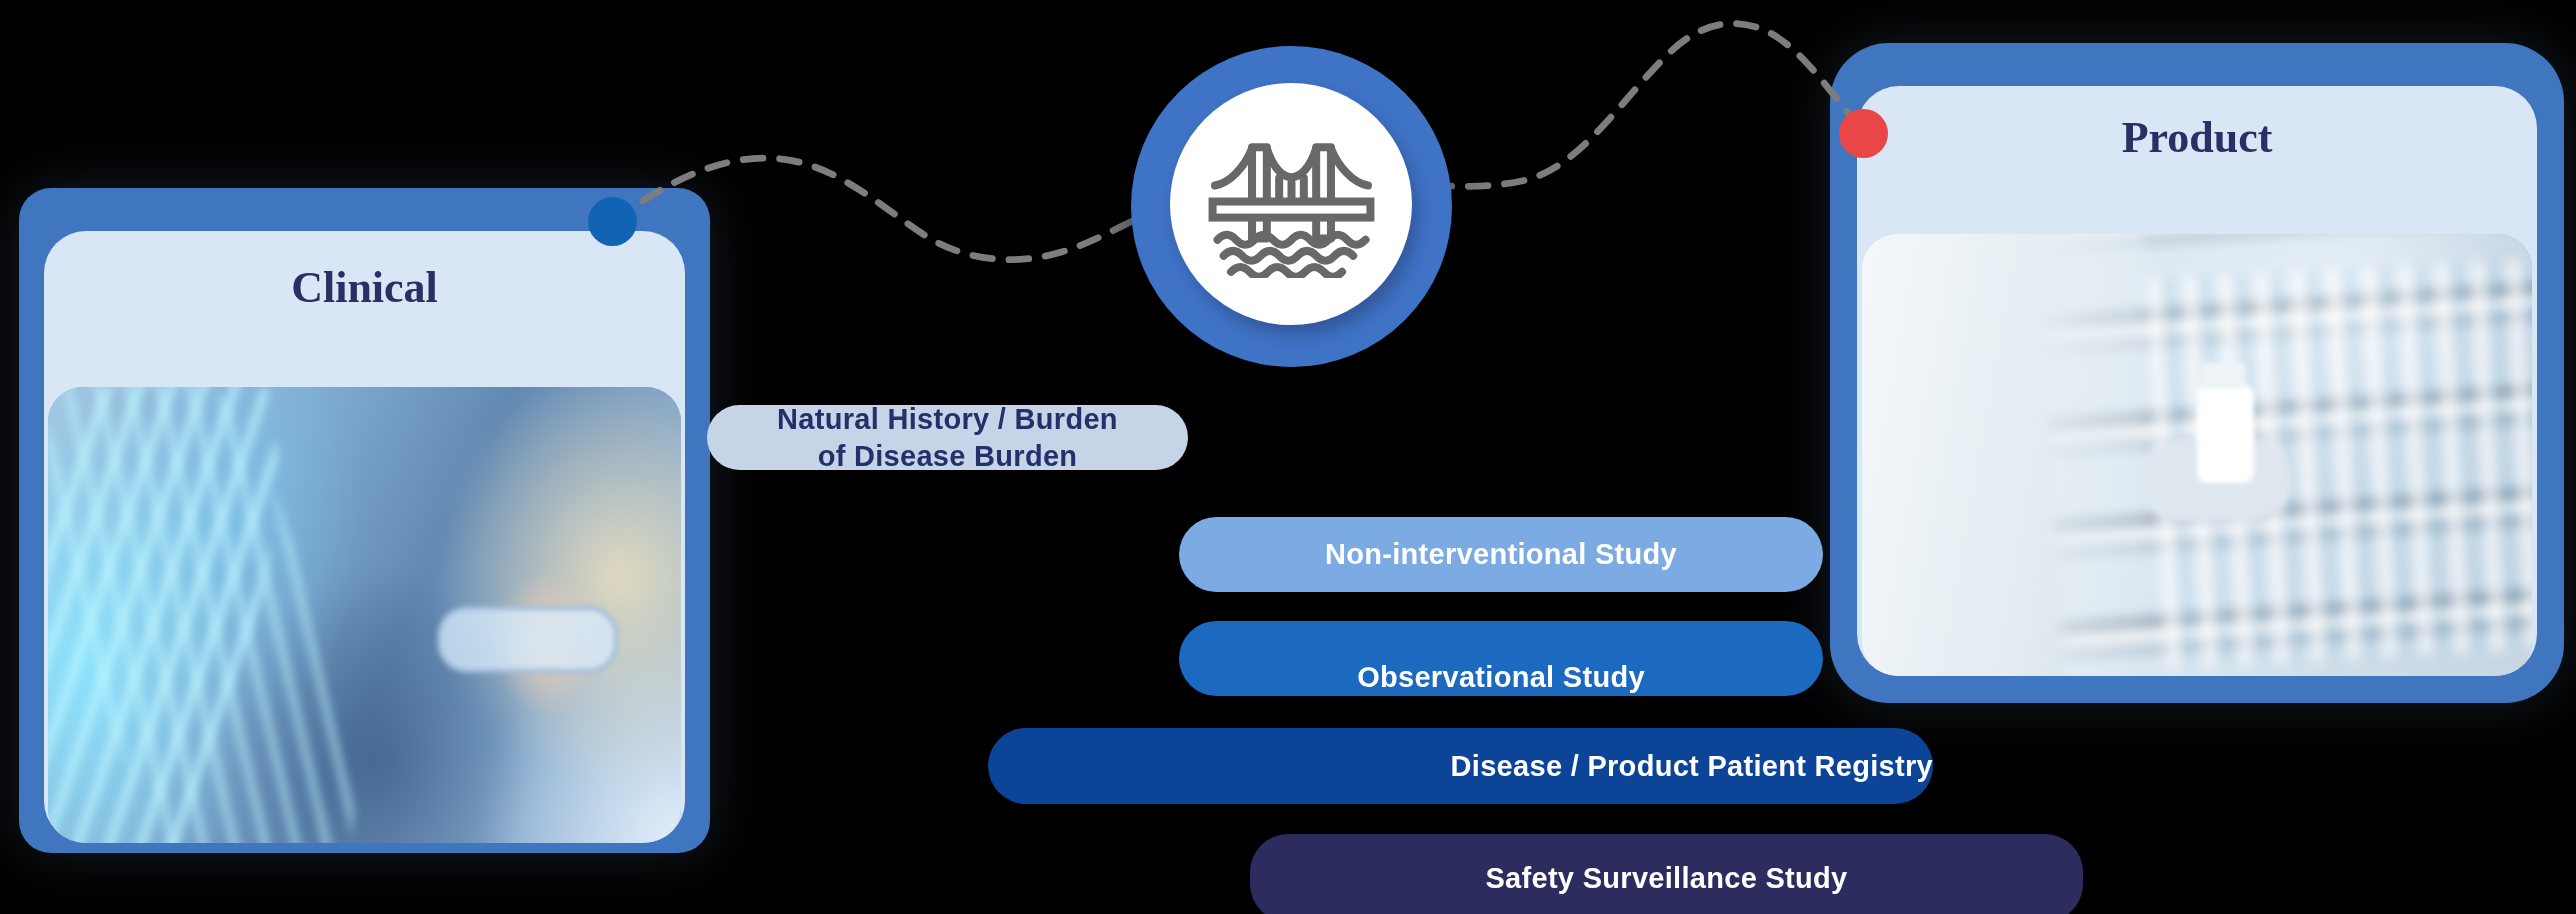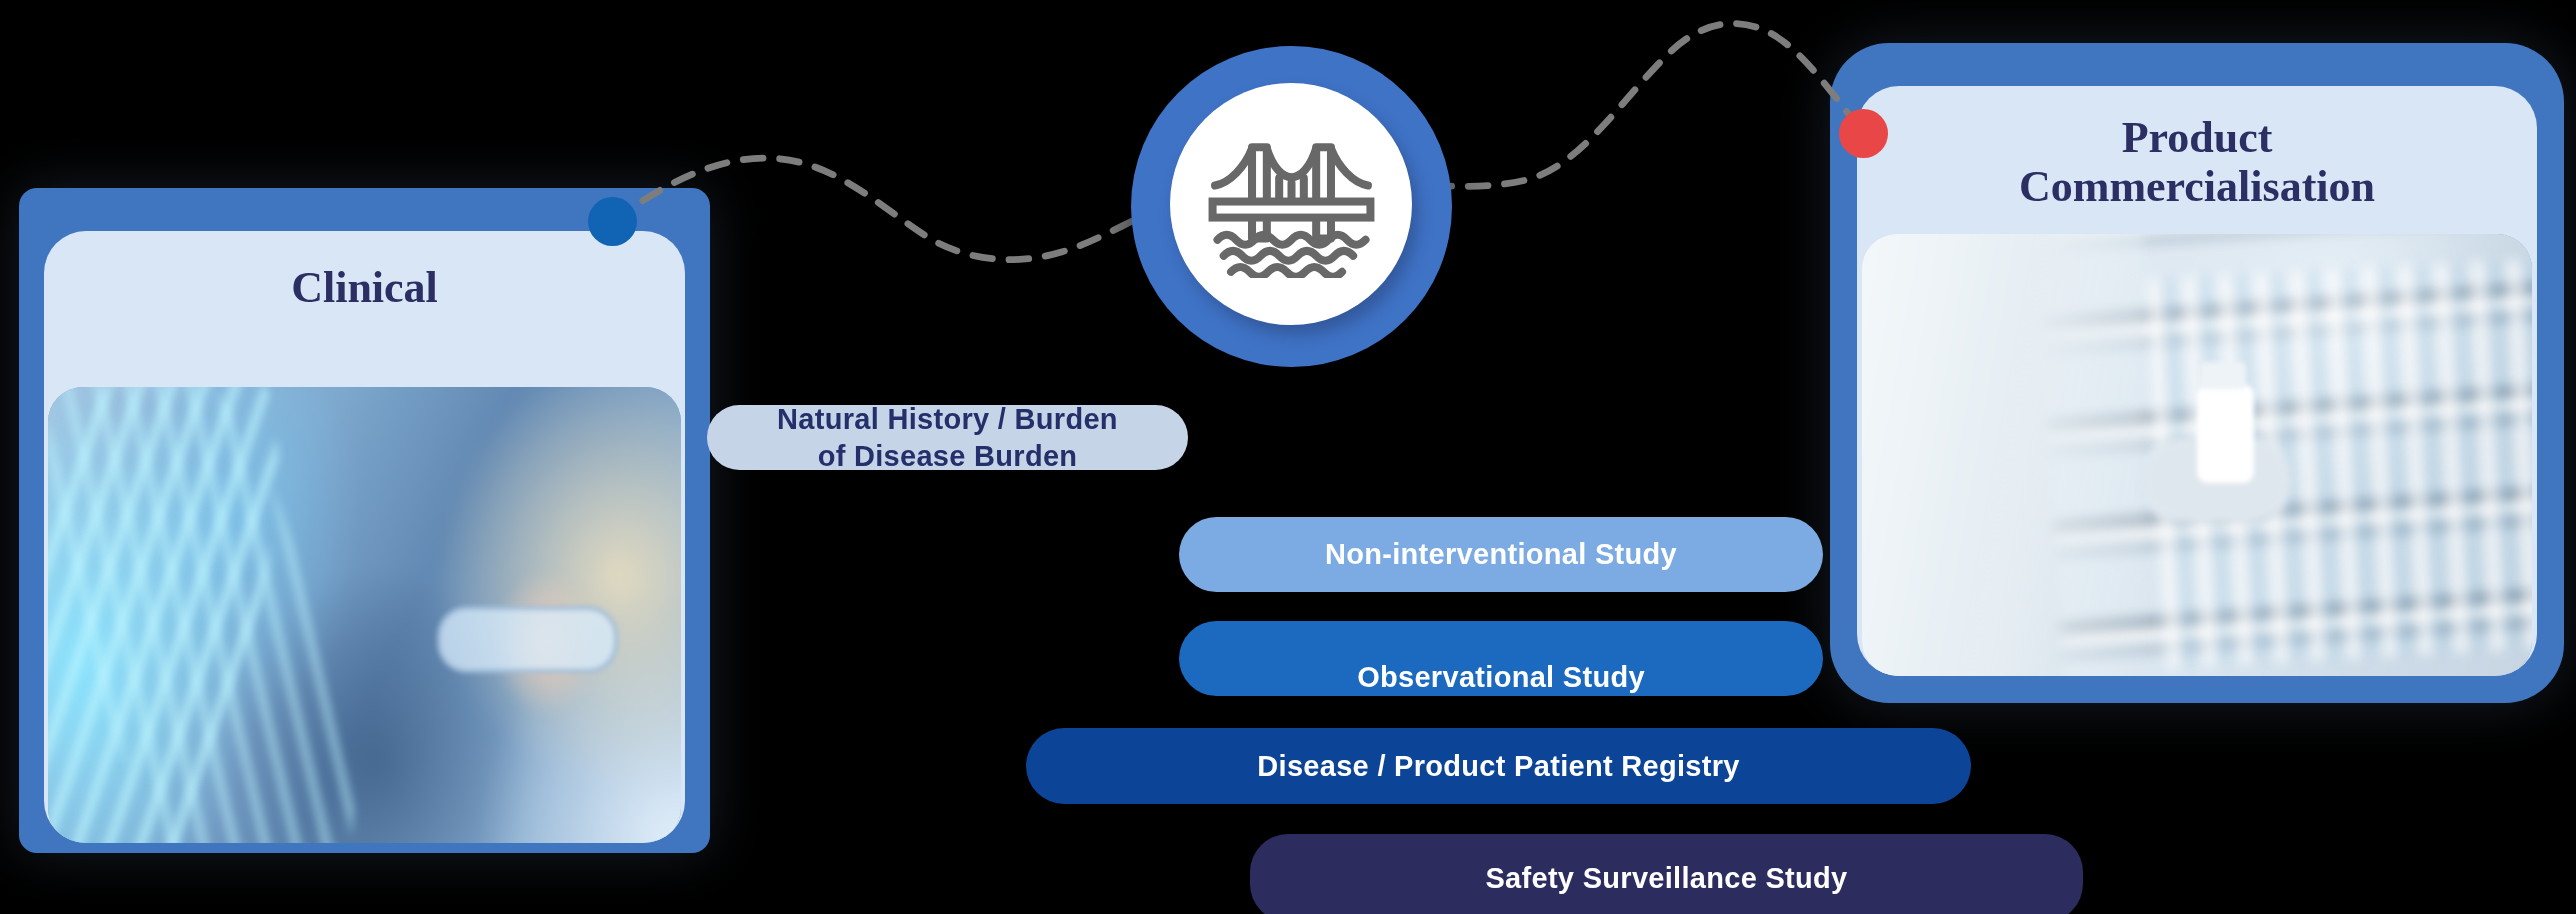--- a/index.html
+++ b/index.html
@@ -2,21 +2,21 @@
 <html style="font-size:10px"><head>
 <meta charset="utf-8">
 <style>
   html,body{margin:0;padding:0;background:#000;}
   #canvas{position:relative;width:2576px;height:915px;background:#000;overflow:hidden;
           font-family:"Liberation Sans",sans-serif;}
 
   
   .card{position:absolute;background:#4076c0;box-sizing:border-box;z-index:2;
         box-shadow:0 0 56px rgba(120,160,210,.18), 0 15.4px 43px rgba(0,0,0,.55);}
-  .card.left{left:19px;top:188px;width:691px;height:665px;border-radius:18px;padding:25px 25px 28px 25px;}
+  .card.left{left:19px;top:188px;width:691px;height:665px;border-radius:32px;padding:25px 25px 28px 25px;}
   .card.right{left:1830px;top:43px;width:734px;height:660px;border-radius:59px;padding:25px 27px 45px 27px;}
   .card-inner{position:relative;width:100%;height:100%;background:#d8e6f6;border-radius:42px;overflow:hidden;margin-top:18px;}
   .card-title{position:absolute;left:0;right:0;margin:0;text-align:center;color:#2b2f63;
               font-family:"Liberation Serif",serif;font-weight:700;font-size:44px;line-height:49px;}
   .card.left  .card-title{top:32px;}
   .card.right .card-title{top:27px;}
 
   
   .photo{position:absolute;overflow:hidden;border-radius:35px;z-index:1;}
   .card.left  .photo{left:3.7px;right:3.7px;top:156px;bottom:0;background:#7ba3c6;}
@@ -72,21 +72,21 @@
   .hub-white svg{width:185px;height:148px;}
   .bridge-stroke{fill:none;stroke:#686868;stroke-width:13;stroke-linecap:round;stroke-linejoin:round;}
   .bridge-deck{fill:#ffffff;stroke:#686868;stroke-width:13;}
 
   
   .pill{position:absolute;z-index:3;display:flex;align-items:center;justify-content:center;
         text-align:center;font-weight:700;font-size:29px;line-height:37px;letter-spacing:0.3px;}
   .pill1{left:707px;top:405px;width:481px;height:65px;border-radius:41px;}
   .pill2{left:1179px;top:517px;width:644px;height:75px;border-radius:38px;}
   .pill3{left:1179px;top:621px;width:644px;height:75px;border-radius:38px;}
-  .pill4{left:1026px;top:728px;width:945px;height:76px;border-radius:38px;}
+  .pill4{left:988px;top:728px;width:945px;height:76px;border-radius:38px;justify-content:flex-end;}
   .pill5{left:1250px;top:834px;width:833px;height:88px;border-radius:38px;}
 </style>
 </head>
 <body>
 
 <div id="canvas">
 
   <svg id="connector-svg" width="2576" height="915" viewBox="0 0 4174 1482">
     <path d="M 993 358
              C 1060 310, 1150 252, 1250 256
@@ -133,21 +133,21 @@
 
         <path class="bridge-stroke" d="M 30 178 q 15 -16 30 0 q 15 16 30 0 q 15 -16 30 0 q 15 16 30 0 q 15 -16 30 0 q 15 16 30 0 q 15 -16 30 0 q 15 16 30 0"></path>
         <path class="bridge-stroke" d="M 40 204 q 15 -16 30 0 q 15 16 30 0 q 15 -16 30 0 q 15 16 30 0 q 15 -16 30 0 q 15 16 30 0 q 15 -16 30 0"></path>
         <path class="bridge-stroke" d="M 52 230 q 15 -16 30 0 q 15 16 30 0 q 15 -16 30 0 q 15 16 30 0 q 15 -16 30 0 q 15 16 30 0"></path>
       </svg>
     </div>
   </div>
 
   <section class="card right">
     <div class="card-inner">
-      <h2 class="card-title"><span>Product</span><br><span>Commercialisation</span></h2>
+      <h2 class="card-title"><span>Product</span><br></h2>
       <div class="photo">
         <div class="paint pharm-paint"></div>
         <div class="shelves"></div>
         <div class="bottles"></div>
         <div class="coat"></div>
         <div class="hand-blob"></div>
         <div class="bottle-blob"></div>
         <div class="bottle-cap-blob"></div>
       </div>
     </div>

